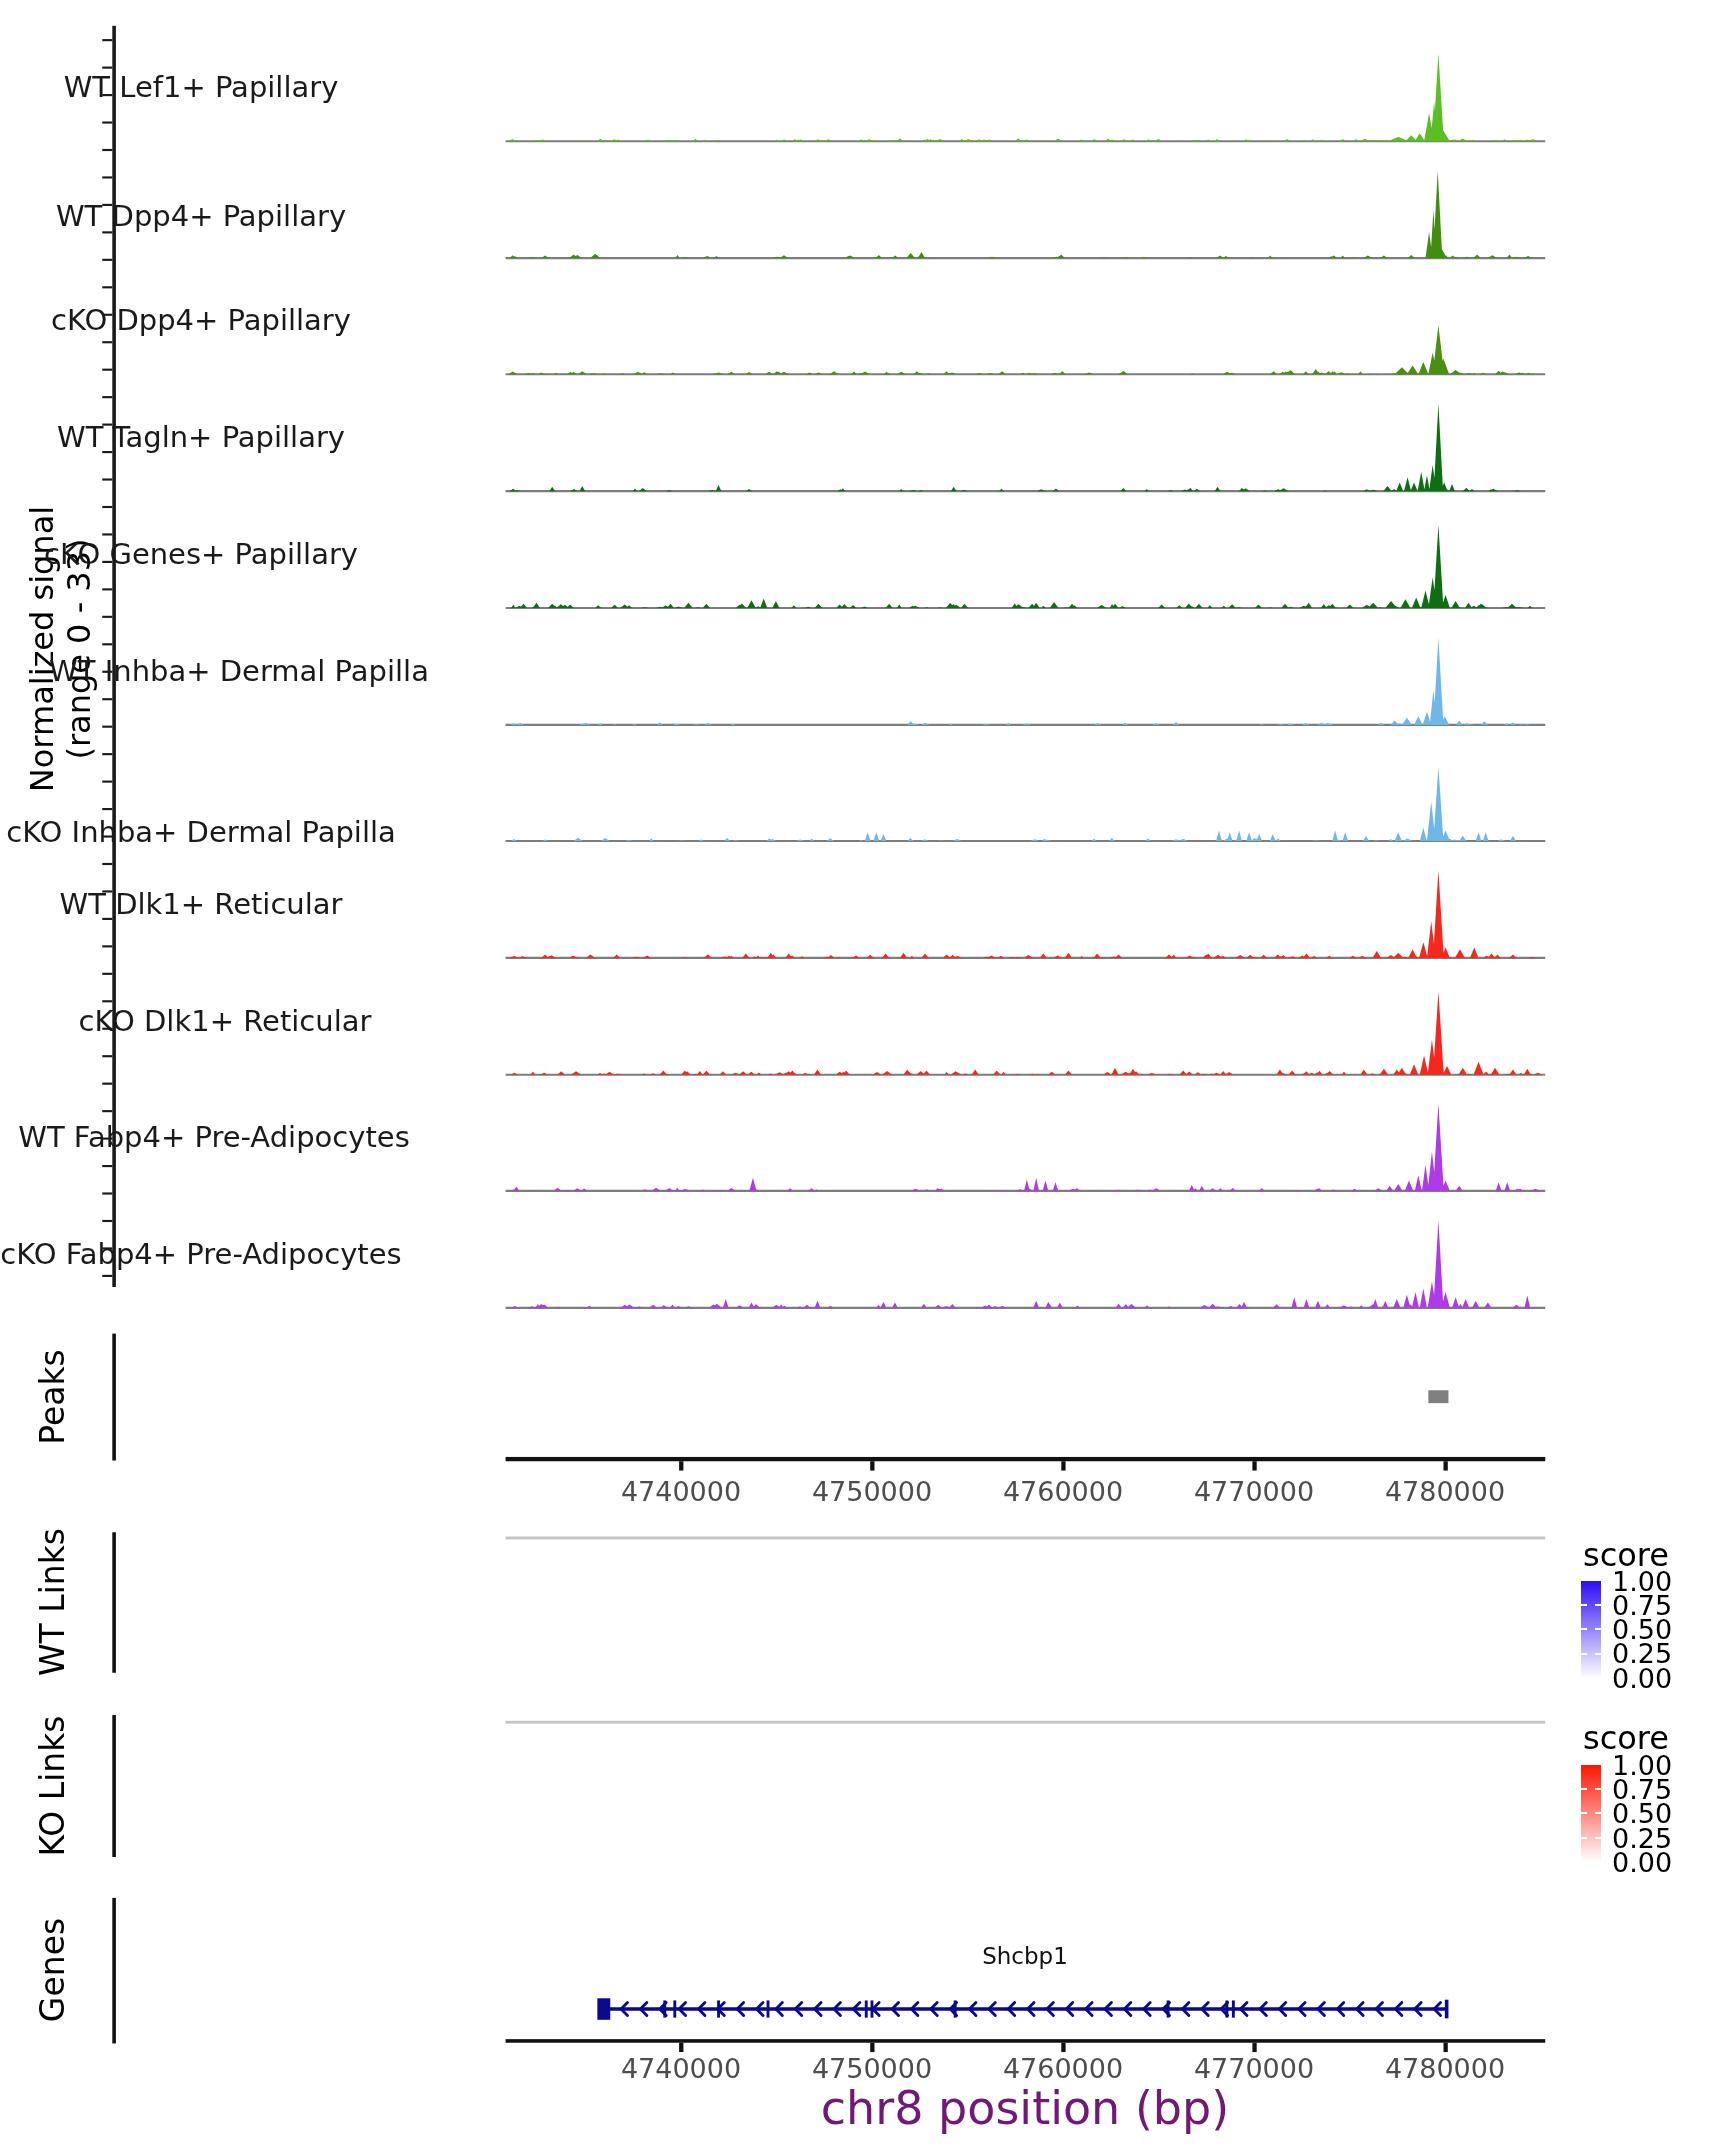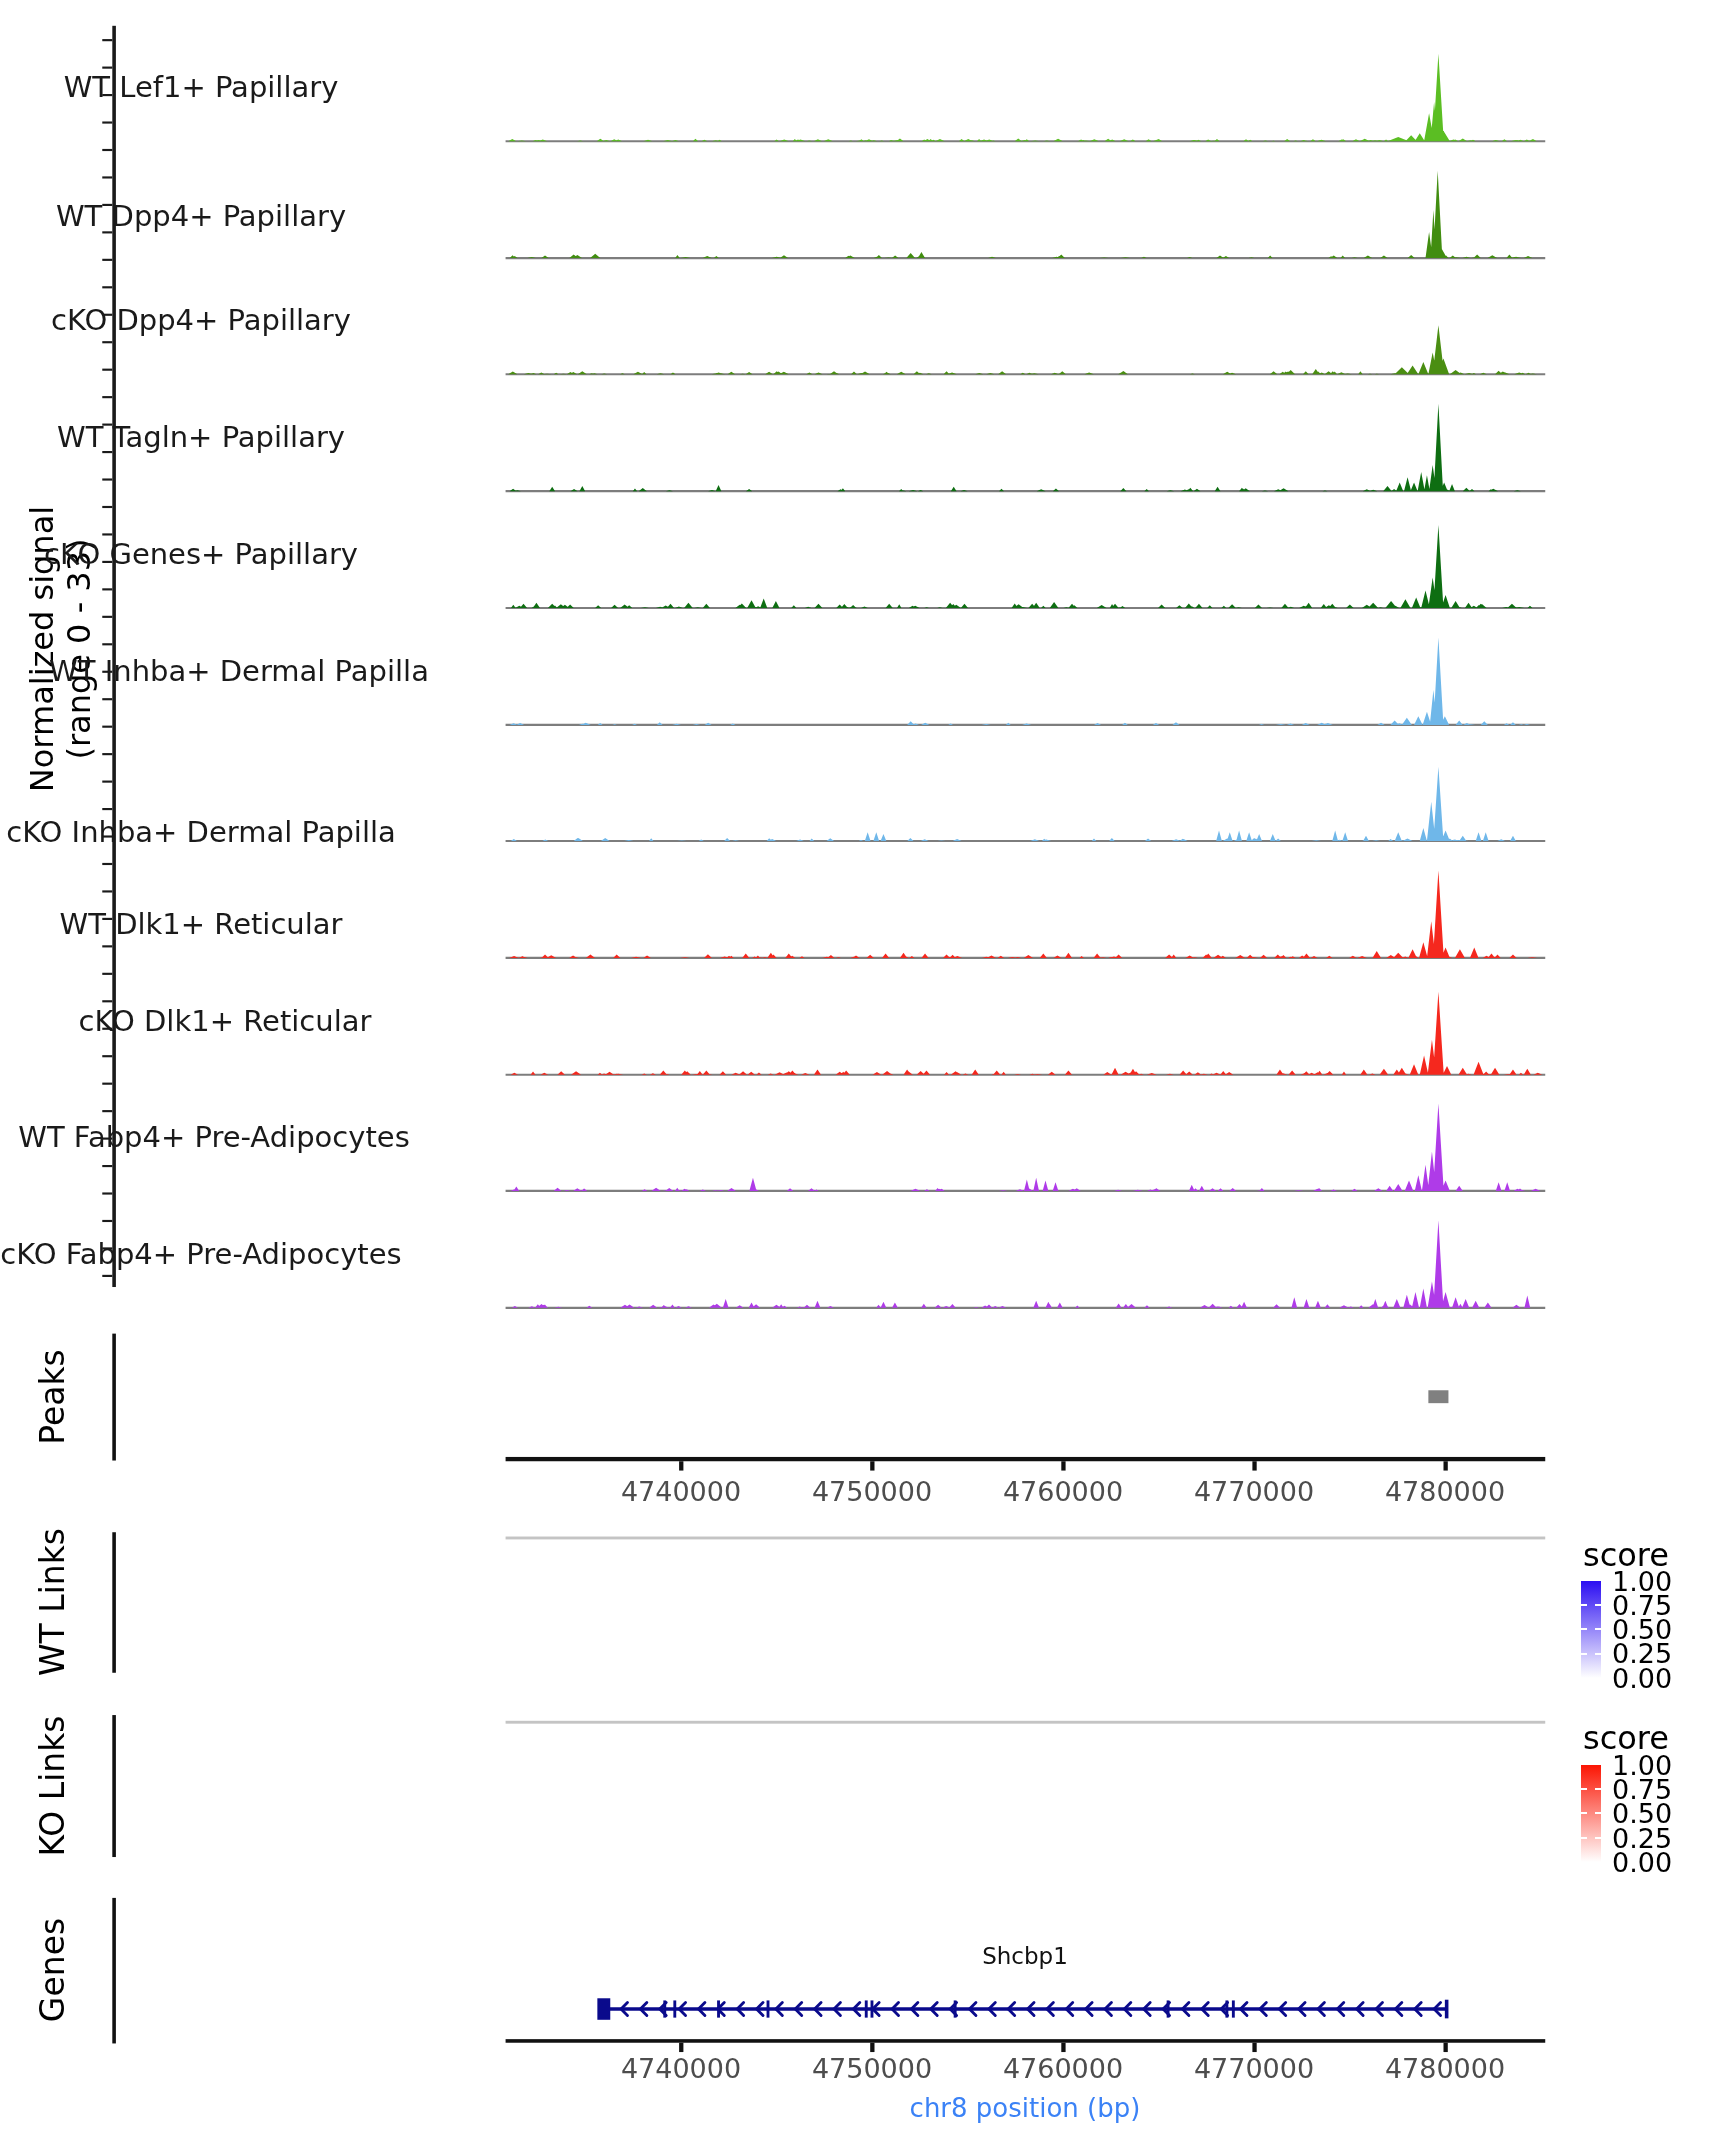--- a/index.html
+++ b/index.html
@@ -5,21 +5,21 @@
   html,body{margin:0;padding:0;background:#ffffff;}
   body{width:1721px;height:2151px;position:relative;font-family:"DejaVu Sans","Liberation Sans",sans-serif;}
   .abs{position:absolute;}
   #canvas{position:absolute;left:0;top:0;width:1721px;height:2151px;}
   svg#gfx{position:absolute;left:0;top:0;}
   .rot{transform:translate(-50%,-50%) rotate(-90deg);white-space:nowrap;}
   .ytitle{font-size:32px;color:#000;}
   .section-label{font-size:33px;color:#000;}
   .track-label{font-size:29px;color:#1a1a1a;text-align:center;white-space:nowrap;transform:translate(-50%,-50%);}
   .tick-label{font-size:27px;color:#4d4d4d;text-align:center;transform:translate(-50%,-50%);white-space:nowrap;}
-  .axis-title{font-size:26px;color:#3b82f6;text-align:center;transform:translate(-50%,-50%);white-space:nowrap;}
+  .axis-title{font-size:46px;color:#701a75;text-align:center;transform:translate(-50%,-50%);white-space:nowrap;}
   .legend-title{font-size:32px;color:#000;white-space:nowrap;}
   .legend-value{font-size:27px;color:#000;transform:translateY(-50%);white-space:nowrap;}
   .legend-bar{width:20px;height:97px;position:absolute;}
   .legend-notch{position:absolute;width:5.7px;height:2.2px;background:#ffffff;}
   .gene-label{font-size:23px;color:#111;text-align:center;transform:translate(-50%,-50%);white-space:nowrap;}
 </style>
 </head>
 <body>
 
 <div id="canvas">
@@ -202,21 +202,21 @@
   <div class="abs rot section-label" style="left:52px;top:1970px;">Genes</div>
 
   <div id="track-labels">
       <div class="abs track-label" style="left: 201px; top: 87px;">WT Lef1+ Papillary</div>
       <div class="abs track-label" style="left: 201px; top: 216px;">WT Dpp4+ Papillary</div>
       <div class="abs track-label" style="left: 201px; top: 320px;">cKO Dpp4+ Papillary</div>
       <div class="abs track-label" style="left: 201px; top: 437px;">WT Tagln+ Papillary</div>
       <div class="abs track-label" style="left: 201px; top: 554px;">cKO Genes+ Papillary</div>
       <div class="abs track-label" style="left: 201px; top: 671px; margin-left: 38px;">WT Inhba+ Dermal Papilla</div>
       <div class="abs track-label" style="left: 201px; top: 819px; margin-top: 13px;">cKO Inhba+ Dermal Papilla</div>
-      <div class="abs track-label" style="left: 201px; top: 924px;">WT Dlk1+ Reticular</div>
+      <div class="abs track-label" style="left: 201px; top: 904px;">WT Dlk1+ Reticular</div>
       <div class="abs track-label" style="left: 201px; top: 1021px; margin-left: 24px;">cKO Dlk1+ Reticular</div>
       <div class="abs track-label" style="left: 214px; top: 1137px;">WT Fabp4+ Pre-Adipocytes</div>
       <div class="abs track-label" style="left: 201px; top: 1254px;">cKO Fabp4+ Pre-Adipocytes</div>
     </div>
 
   <div id="top-tick-labels">
       <div class="abs tick-label" style="left: 681px; top: 1491px;">4740000</div>
       <div class="abs tick-label" style="left: 872px; top: 1491px;">4750000</div>
       <div class="abs tick-label" style="left: 1063px; top: 1491px;">4760000</div>
       <div class="abs tick-label" style="left: 1254px; top: 1491px;">4770000</div>

